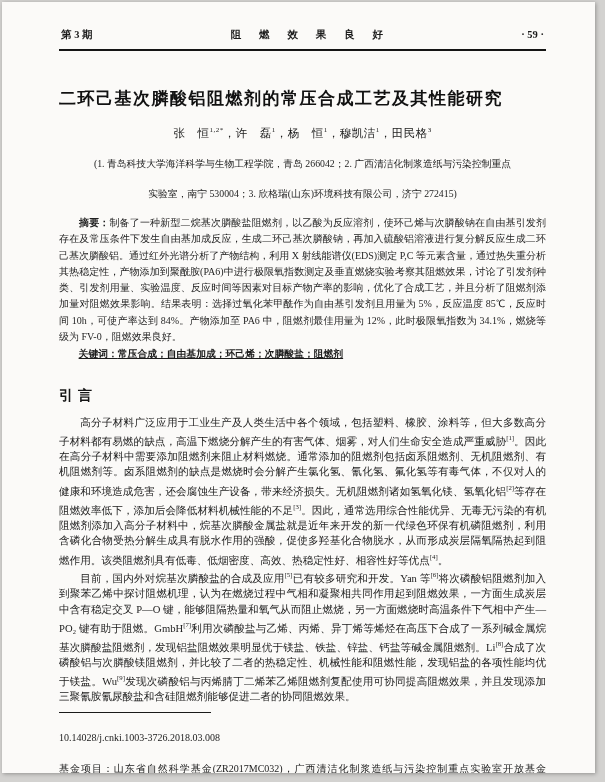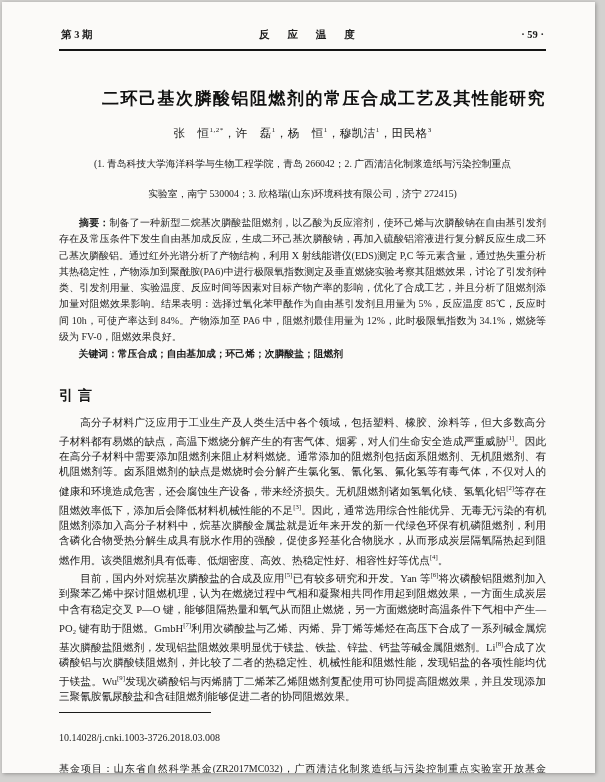--- a/index.html
+++ b/index.html
@@ -22,21 +22,21 @@
   .journal-header {
     display:flex; justify-content:space-between; align-items:baseline;
     font-size:10.5px; font-weight:bold;
     padding:0 2px 7px 2px;
     border-bottom:2.5px solid #151515;
     text-align:center;
   }
   .journal-header .jtitle { letter-spacing:1.7em; margin-right:-1.7em; }
   .title {
     margin-top:36px;
-    text-align:right;
+    text-align:left;
     font-family:"Liberation Sans", sans-serif;
     font-weight:700;
     font-size:17px;
     letter-spacing:1.5px;
     color:#111;
   }
   .authors {
     margin-top:16px;
     text-align:center;
     font-size:11.5px;
@@ -59,20 +59,21 @@
     text-indent:2em;
     color:#1f1f1f;
   }
   .lbl { font-weight:bold; }
   .keywords {
     font-size:9.8px;
     line-height:16.3px;
     text-indent:2em;
     font-weight:bold;
     margin-top:1px;
+    text-decoration:underline;
   }
   .sec {
     margin-top:24px;
     font-size:14px;
     font-weight:bold;
     letter-spacing:5px;
     color:#141414;
     font-family:Liberation Mono, monospace;
   }
   .body-para {
@@ -98,21 +99,21 @@
   }
   .fn:first-of-type { margin-top:4px; }
 </style>
 </head>
 <body>
 
 <div class="page">
 
   <div class="journal-header">
     <span>第 3 期</span>
-    <span class="jtitle">反应温度</span>
+    <span class="jtitle">阻燃效果良好</span>
     <span>· 59 ·</span>
   </div>
 
   <h1 class="title">二环己基次膦酸铝阻燃剂的常压合成工艺及其性能研究</h1>
 
   <div class="authors">张　恒<sup>1,2*</sup>，许　磊<sup>1</sup>，杨　恒<sup>1</sup>，穆凯洁<sup>1</sup>，田民格<sup>3</sup></div>
 
   <div class="affil">(1. 青岛科技大学海洋科学与生物工程学院，青岛 266042；2. 广西清洁化制浆造纸与污染控制重点</div>
   <div class="affil">实验室，南宁 530004；3. 欣格瑞(山东)环境科技有限公司，济宁 272415)</div>
 

